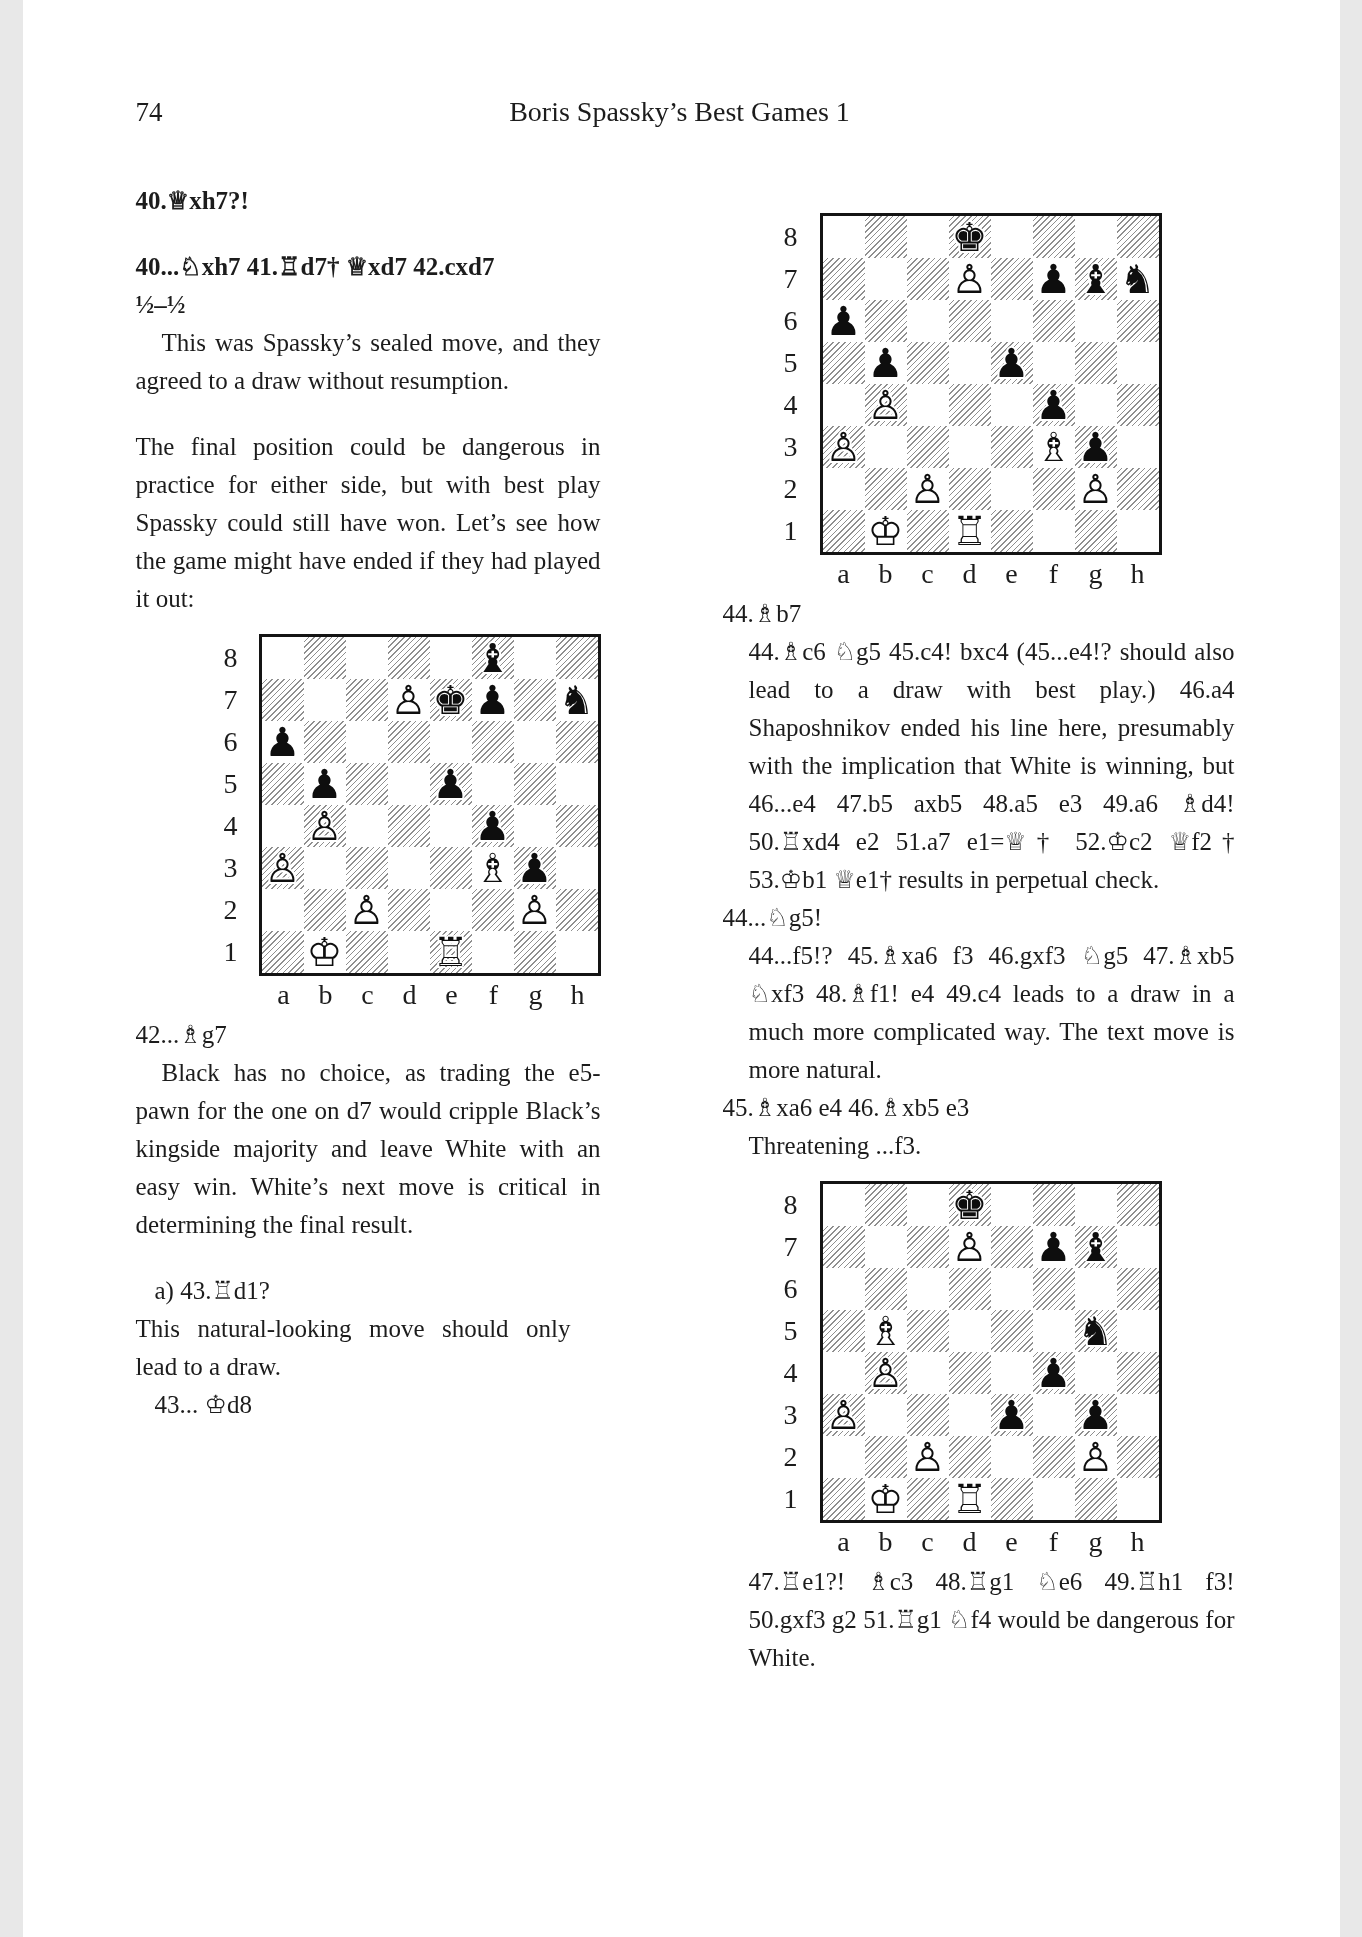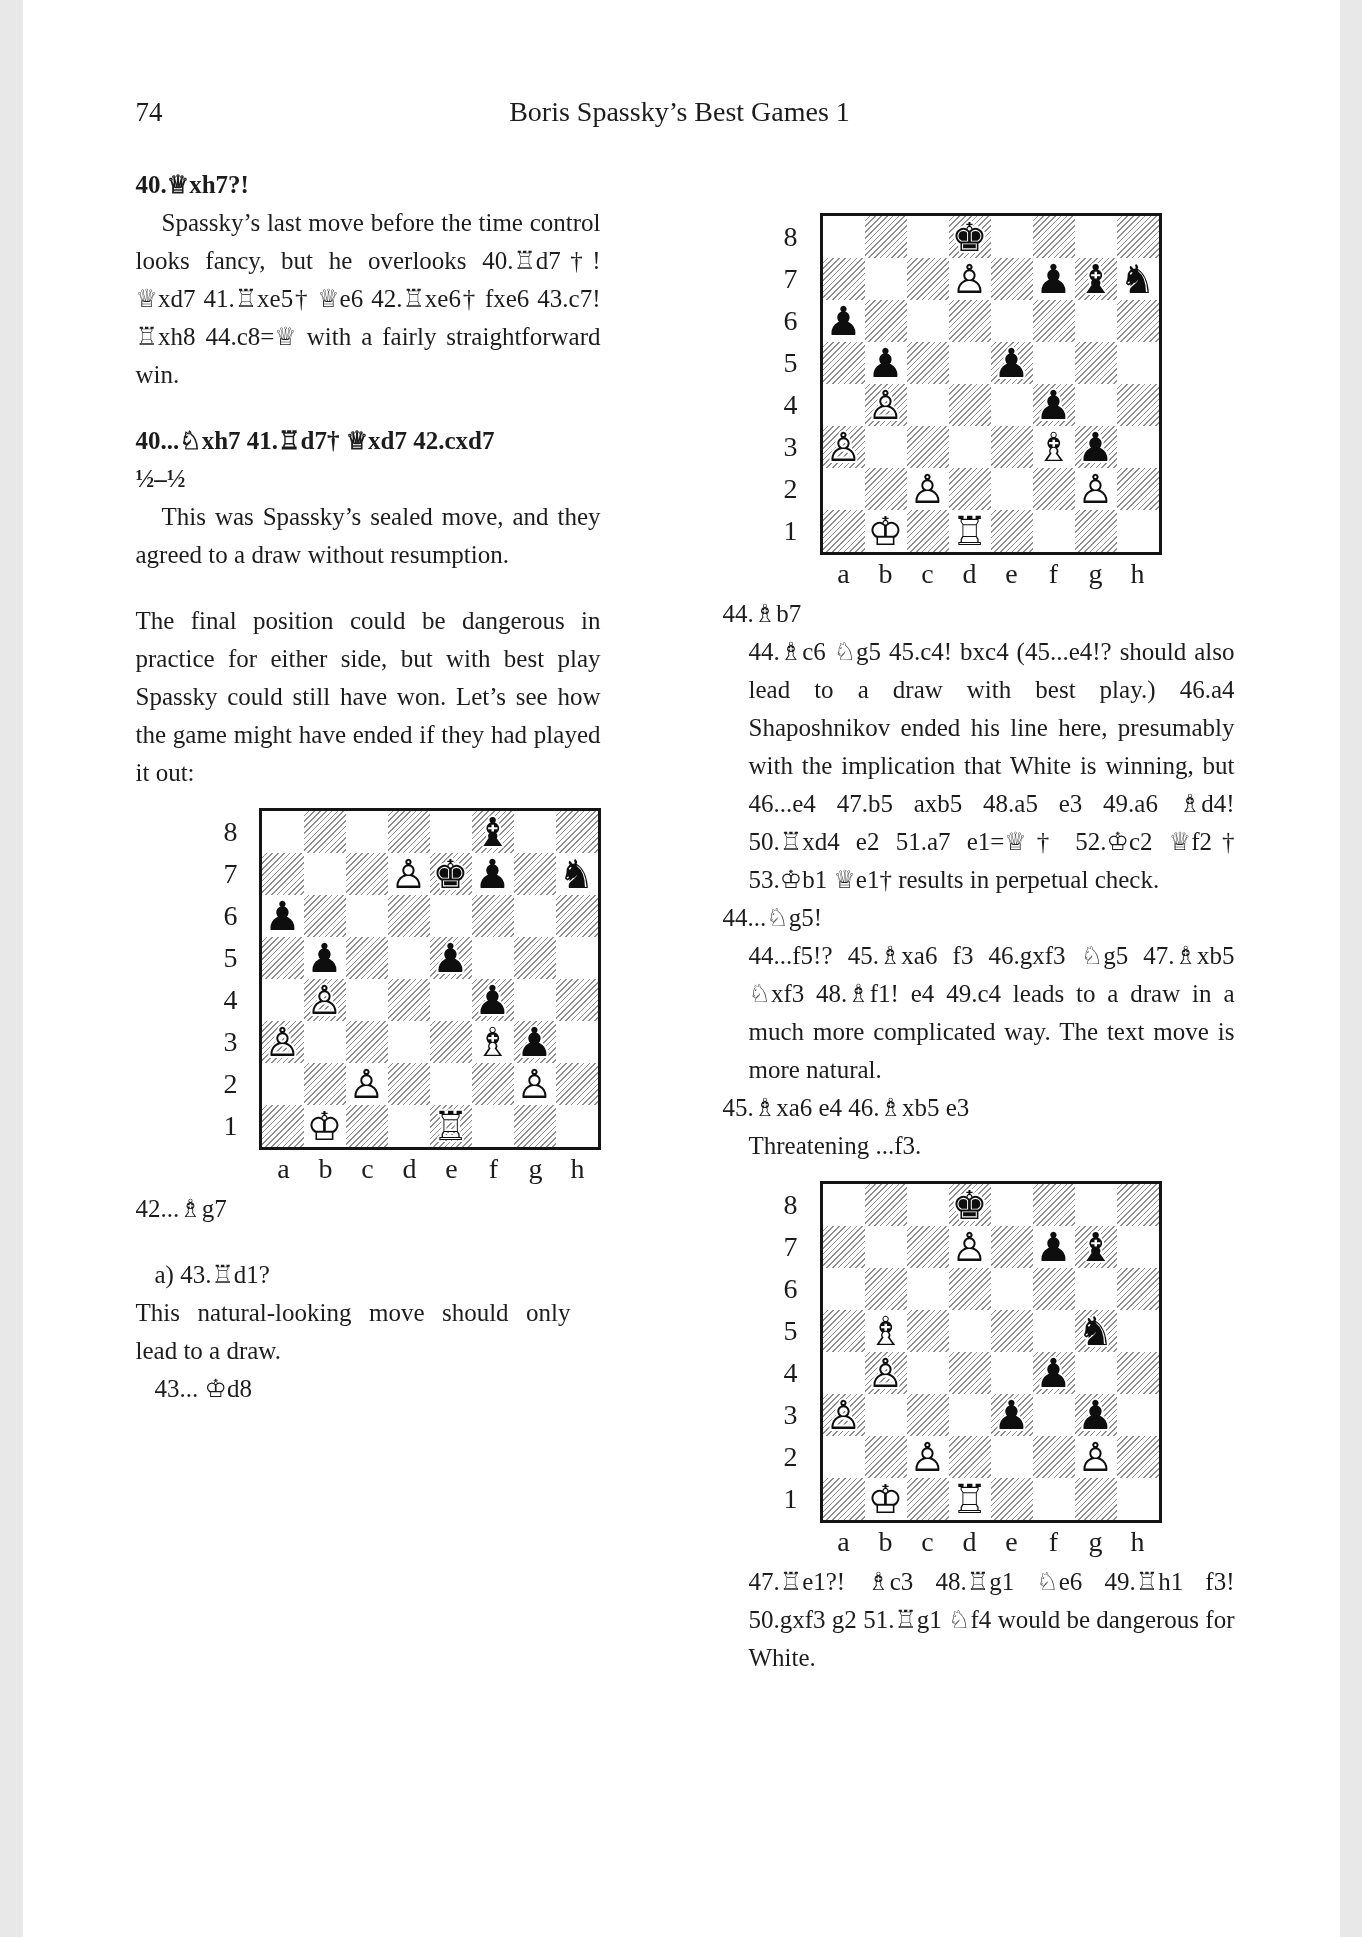--- a/index.html
+++ b/index.html
@@ -11,21 +11,21 @@
   }
   .pageno {
     position:absolute; left:113px; top:96px;
     font-size:27px; line-height:32px;
   }
   .booktitle {
     position:absolute; left:657px; top:96px; transform:translateX(-50%);
     font-size:28px; line-height:32px; white-space:nowrap;
   }
   .col { position:absolute; }
-  #col-left  { left:113px; top:166px; width:465px; }
+  #col-left  { left:113px; top:182px; width:465px; }
   #col-right { left:700px; top:213px; width:512px; }
 
   .txt { margin:0; font-size:25px; line-height:38px; }
   .para { text-align:justify; }
   .first-indent { text-indent:26px; }
   .block-indent { margin-left:26px; }
   .sub-indent   { margin-right:30px; }
   .indent-a     { margin-left:19px; }
   .heading { font-weight:bold; }
   .move { font-weight:normal; }
@@ -61,21 +61,20 @@
   .file-label { width:42px; text-align:center; font-size:28px; line-height:30px; }
 </style>
 </head>
 <body>
 
 <div class="page">
   <div class="pageno">74</div>
   <div class="booktitle">Boris Spassky’s Best Games 1</div>
   <div class="col" id="col-left">
       <p class="txt heading">40.♕xh7?!</p>
-      <p class="txt para first-indent">Spassky’s last move before the time control looks fancy, but he overlooks 40.♖d7†! ♕xd7 41.♖xe5† ♕e6 42.♖xe6† fxe6 43.c7! ♖xh8 44.c8=♕ with a fairly straightforward win.</p>
       <p class="txt heading gap-before">40...♘xh7 41.♖d7† ♕xd7 42.cxd7</p>
       <p class="txt heading">½–½</p>
       <p class="txt para first-indent">This was Spassky’s sealed move, and they agreed to a draw without resumption.</p>
       <p class="txt para gap-before">The final position could be dangerous in practice for either side, but with best play Spassky could still have won. Let’s see how the game might have ended if they had played it out:</p>
       <div class="diagram d-left">
         <div class="diagram-grid">
           <div class="ranks">
             <div class="rank-label">8</div>
             <div class="rank-label">7</div>
             <div class="rank-label">6</div>
@@ -193,20 +192,21 @@
           <div class="file-label">b</div>
           <div class="file-label">c</div>
           <div class="file-label">d</div>
           <div class="file-label">e</div>
           <div class="file-label">f</div>
           <div class="file-label">g</div>
           <div class="file-label">h</div>
         </div>
       </div>
       <p class="txt move">42...♗g7</p>
+      <p class="txt para first-indent">Black has no choice, as trading the e5-pawn for the one on d7 would cripple Black’s kingside majority and leave White with an easy win. White’s next move is critical in determining the final result.</p>
       <p class="txt move indent-a gap-before">a) 43.♖d1?</p>
       <p class="txt para sub-indent">This natural-looking move should only lead to a draw.</p>
       <p class="txt move indent-a">43... ♔d8</p>
     </div>
   <div class="col" id="col-right">
       <div class="diagram d-right" style="margin-top: 0px;">
         <div class="diagram-grid">
           <div class="ranks">
             <div class="rank-label">8</div>
             <div class="rank-label">7</div>

